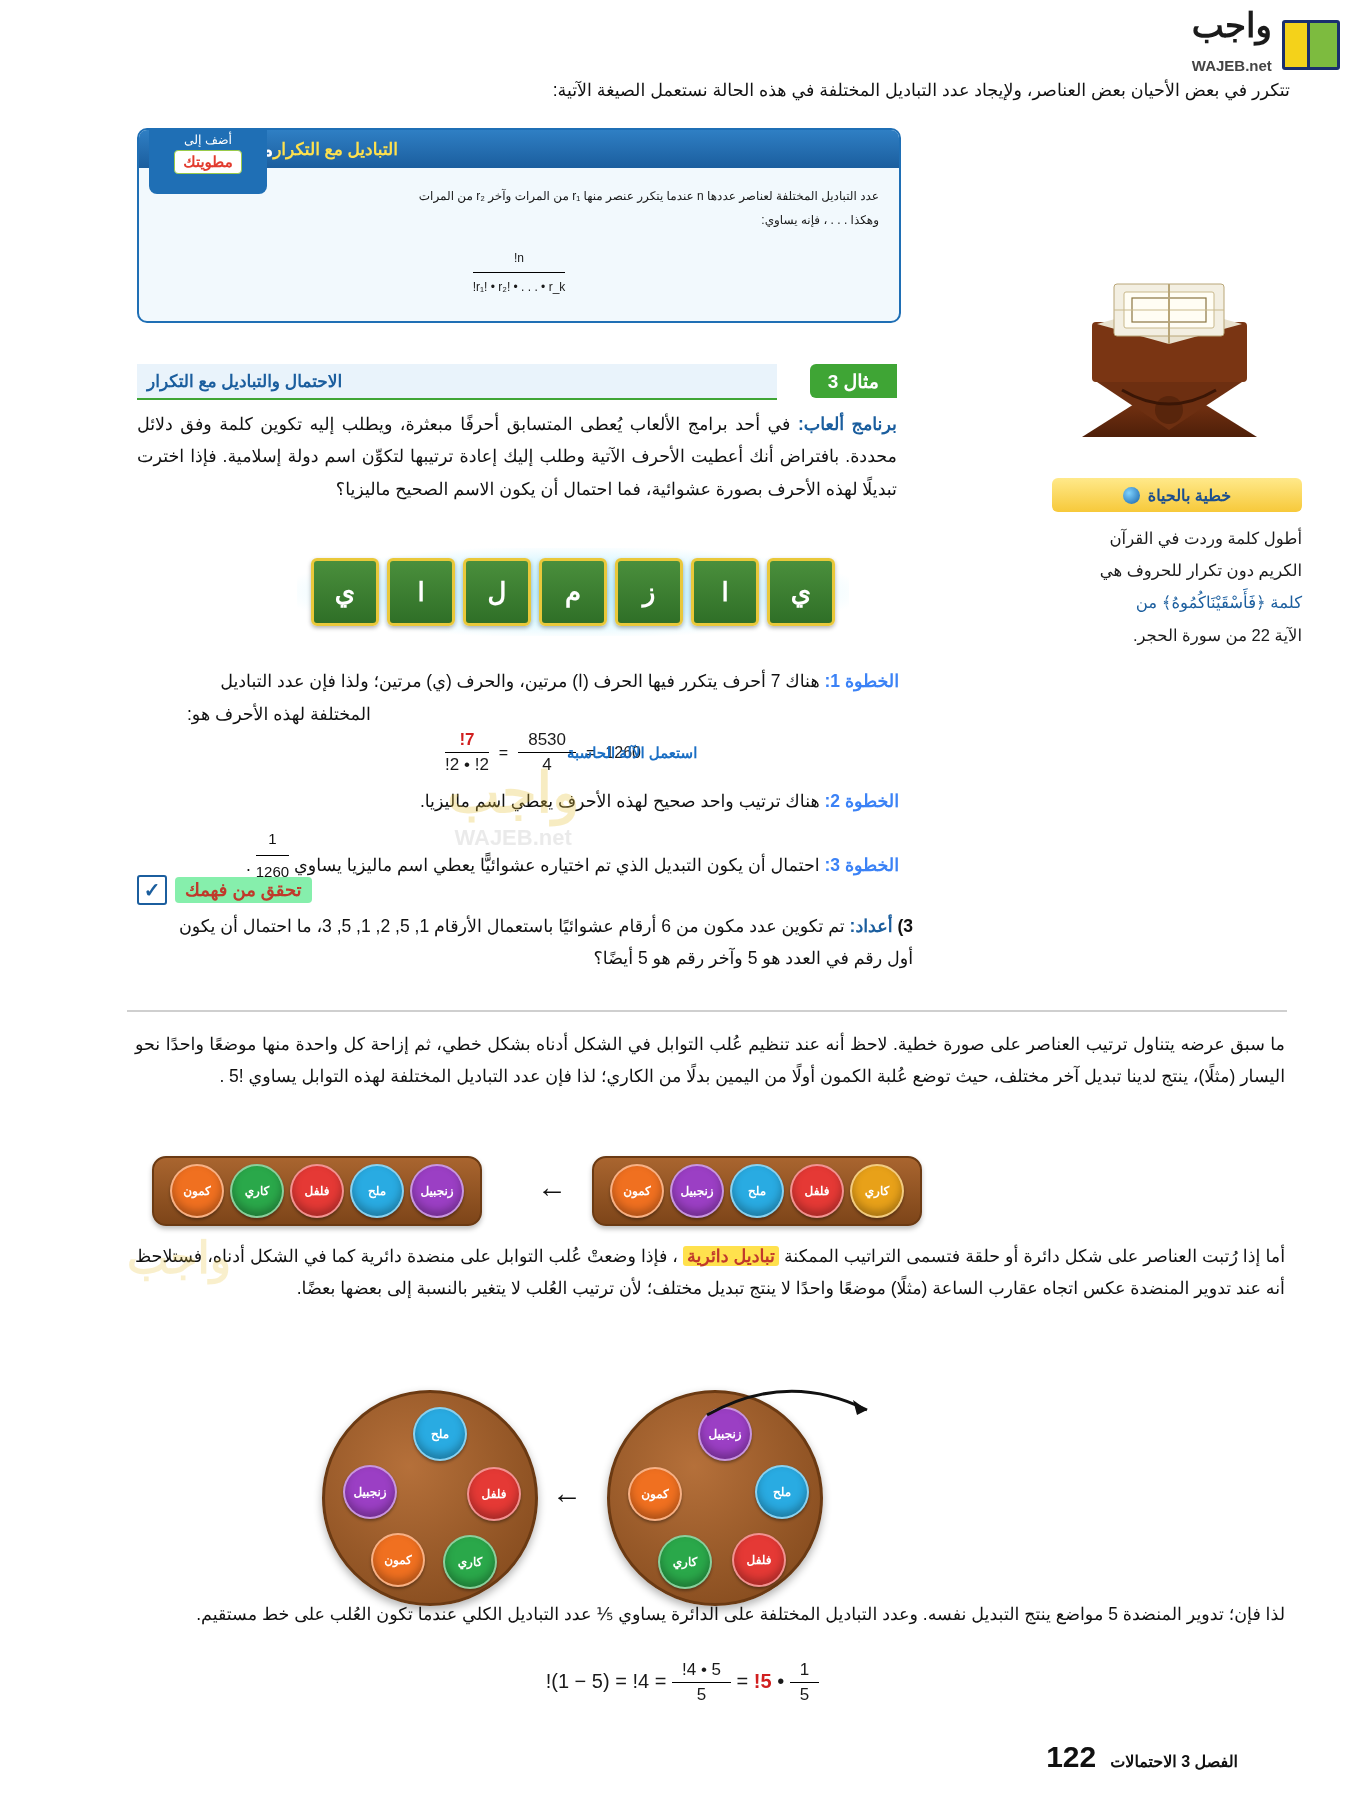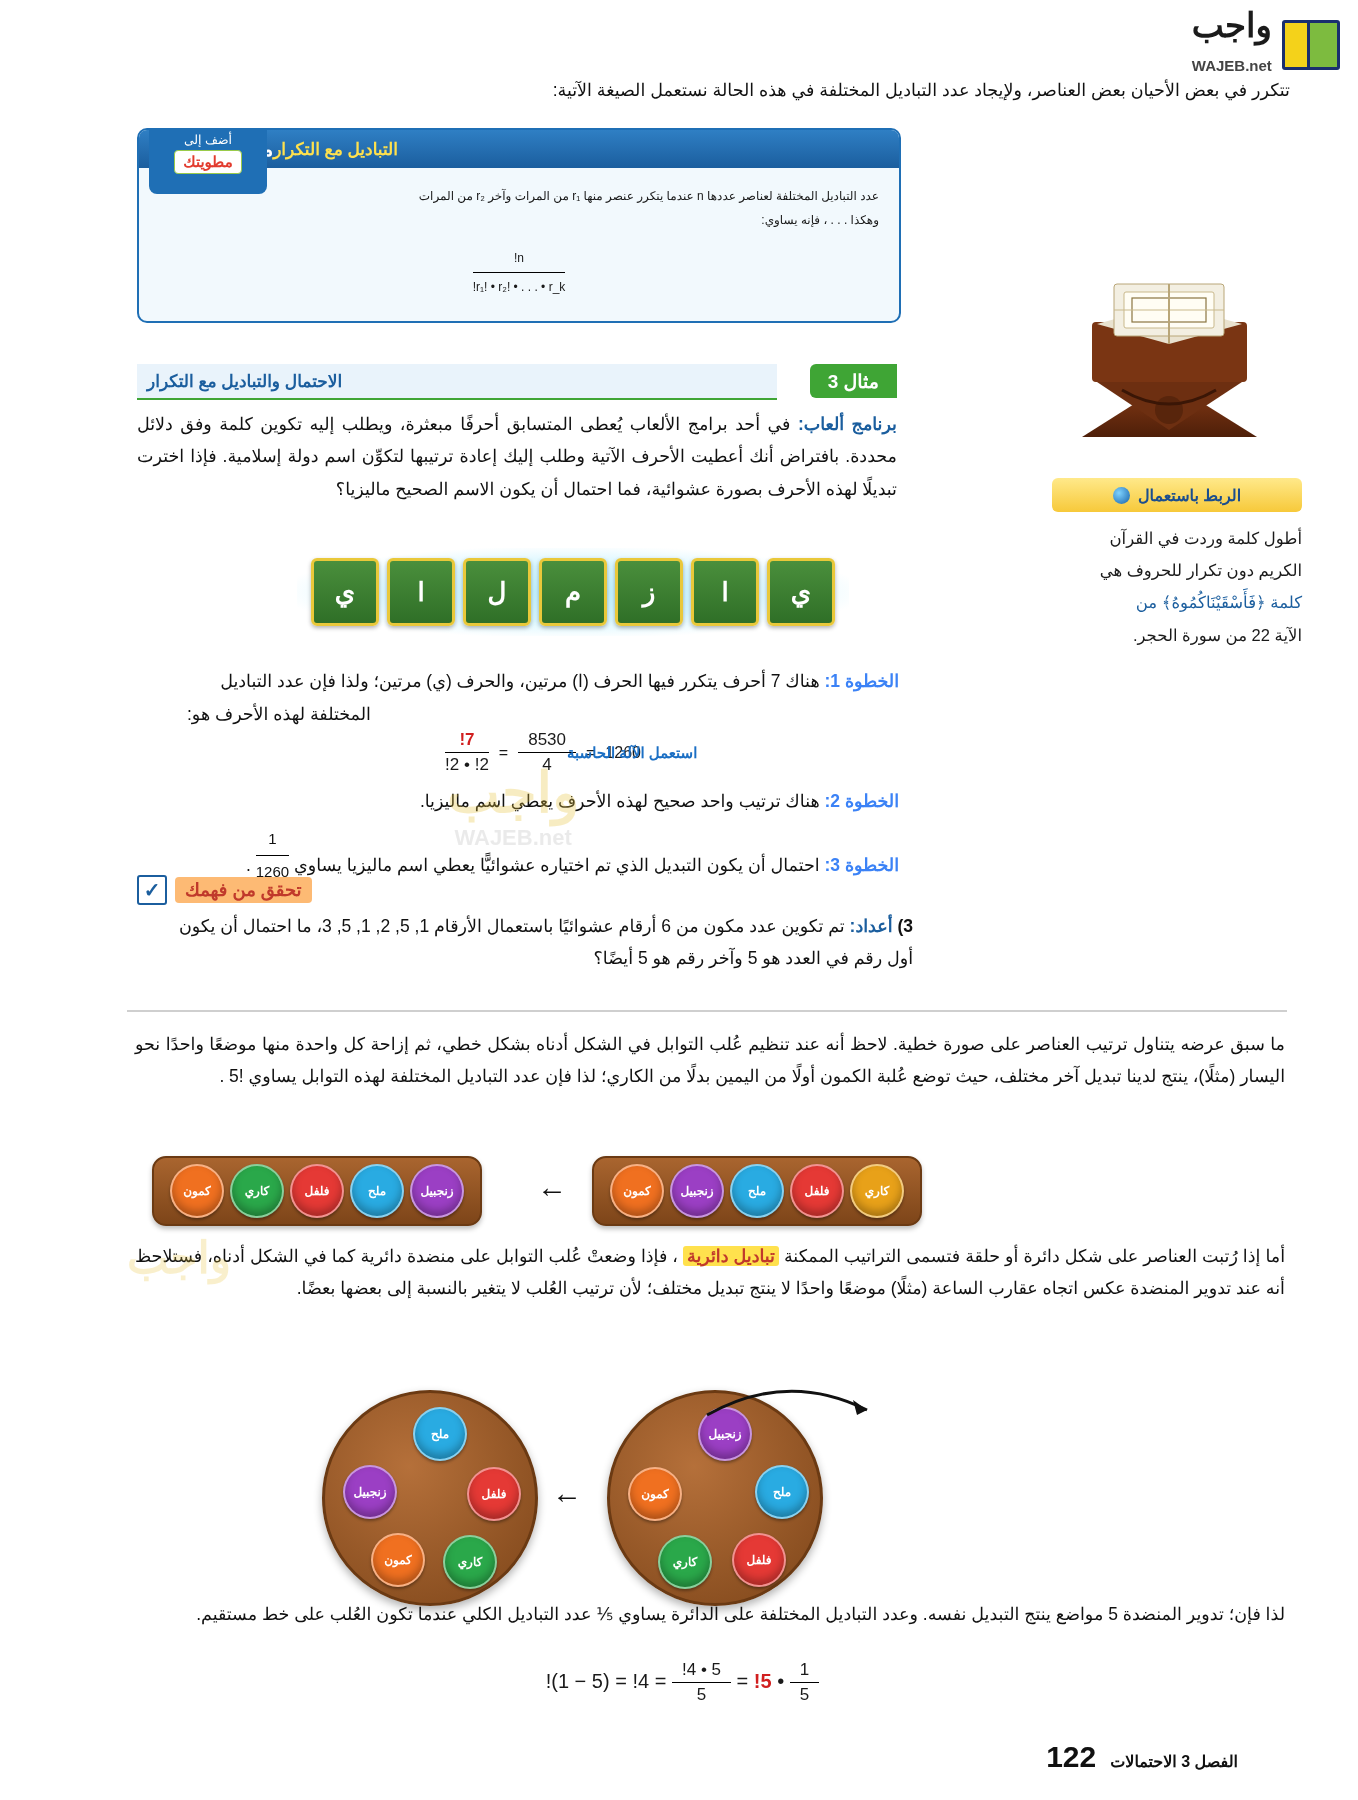--- a/index.html
+++ b/index.html
@@ -51,21 +51,21 @@
   .tiles{position:absolute;left:290px;top:548px;display:flex;flex-direction:row;gap:8px;padding:10px 14px;background:radial-gradient(ellipse at center,#bff0ff 0%,#d7f6ff 45%,rgba(255,255,255,0) 75%);}
   .tile{width:62px;height:62px;background:linear-gradient(180deg,#4a8f3c,#2f6f27);border:3px solid #e9c83a;border-radius:6px;display:flex;align-items:center;justify-content:center;color:#fff;font-size:26px;font-weight:bold;box-shadow:0 2px 4px rgba(0,0,0,.3);}
 
   
   .step-lbl{color:#3b82f6;font-weight:bold;}
   .blue-note{color:#1b6fc4;font-weight:bold;font-size:15px;}
 
   
   .check-head{position:absolute;left:130px;top:875px;display:flex;align-items:center;flex-direction:row-reverse;gap:8px;}
   .check-box-icon{width:26px;height:26px;border:2px solid #1b5e9e;border-radius:3px;background:#fff;color:#1b5e9e;font-size:20px;display:flex;align-items:center;justify-content:center;font-weight:bold;}
-  .check-title{background:#fdba74;color:#c0392b;font-weight:bold;font-size:18px;padding:2px 10px;border-radius:4px;}
+  .check-title{background:#86efac;color:#c0392b;font-weight:bold;font-size:18px;padding:2px 10px;border-radius:4px;}
 
   
   .side-img{position:absolute;left:1045px;top:262px;width:235px;height:195px;}
   .life-link{position:absolute;left:1045px;top:478px;width:250px;height:34px;background:linear-gradient(180deg,#ffe98a,#f7c93a);border-radius:6px;display:flex;align-items:center;justify-content:center;gap:8px;flex-direction:row-reverse;}
   .life-link .dot{width:17px;height:17px;border-radius:50%;background:radial-gradient(circle at 35% 35%,#7fd3ff,#1560a8);}
   .life-link span{color:#1b4e8e;font-weight:bold;font-size:16px;}
   .side-text{position:absolute;left:1045px;top:522px;width:250px;font-size:16.5px;line-height:1.95;text-align:right;}
   .quran-q{color:#1b5e9e;}
 
   
@@ -226,21 +226,21 @@
       <rect x="80" y="36" width="74" height="24" fill="none" stroke="#8a7540" stroke-width="1.2"></rect>
       <line x1="62" y1="48" x2="172" y2="48" stroke="#c9b98c"></line>
       <path d="M117 22 L117 82" stroke="#b9a678" stroke-width="2"></path>
       <circle cx="117" cy="148" r="14" fill="#3a1606" opacity=".4"></circle>
       <path d="M70 128 q47 28 94 0" stroke="#3a1606" stroke-width="3" fill="none"></path>
     </svg>
   </div>
 
   <div class="life-link">
     <span class="dot"></span>
-    <span>الربط باستعمال</span>
+    <span>خطية بالحياة</span>
   </div>
   <div class="side-text">
     <div>أطول كلمة وردت في القرآن</div>
     <div>الكريم دون تكرار للحروف هي</div>
     <div class="quran-q">كلمة ﴿فَأَسْقَيْنَاكُمُوهُ﴾ من</div>
     <div>الآية 22 من سورة الحجر.</div>
   </div>
 
   <div class="hr" style="top:1010px;"></div>
 

